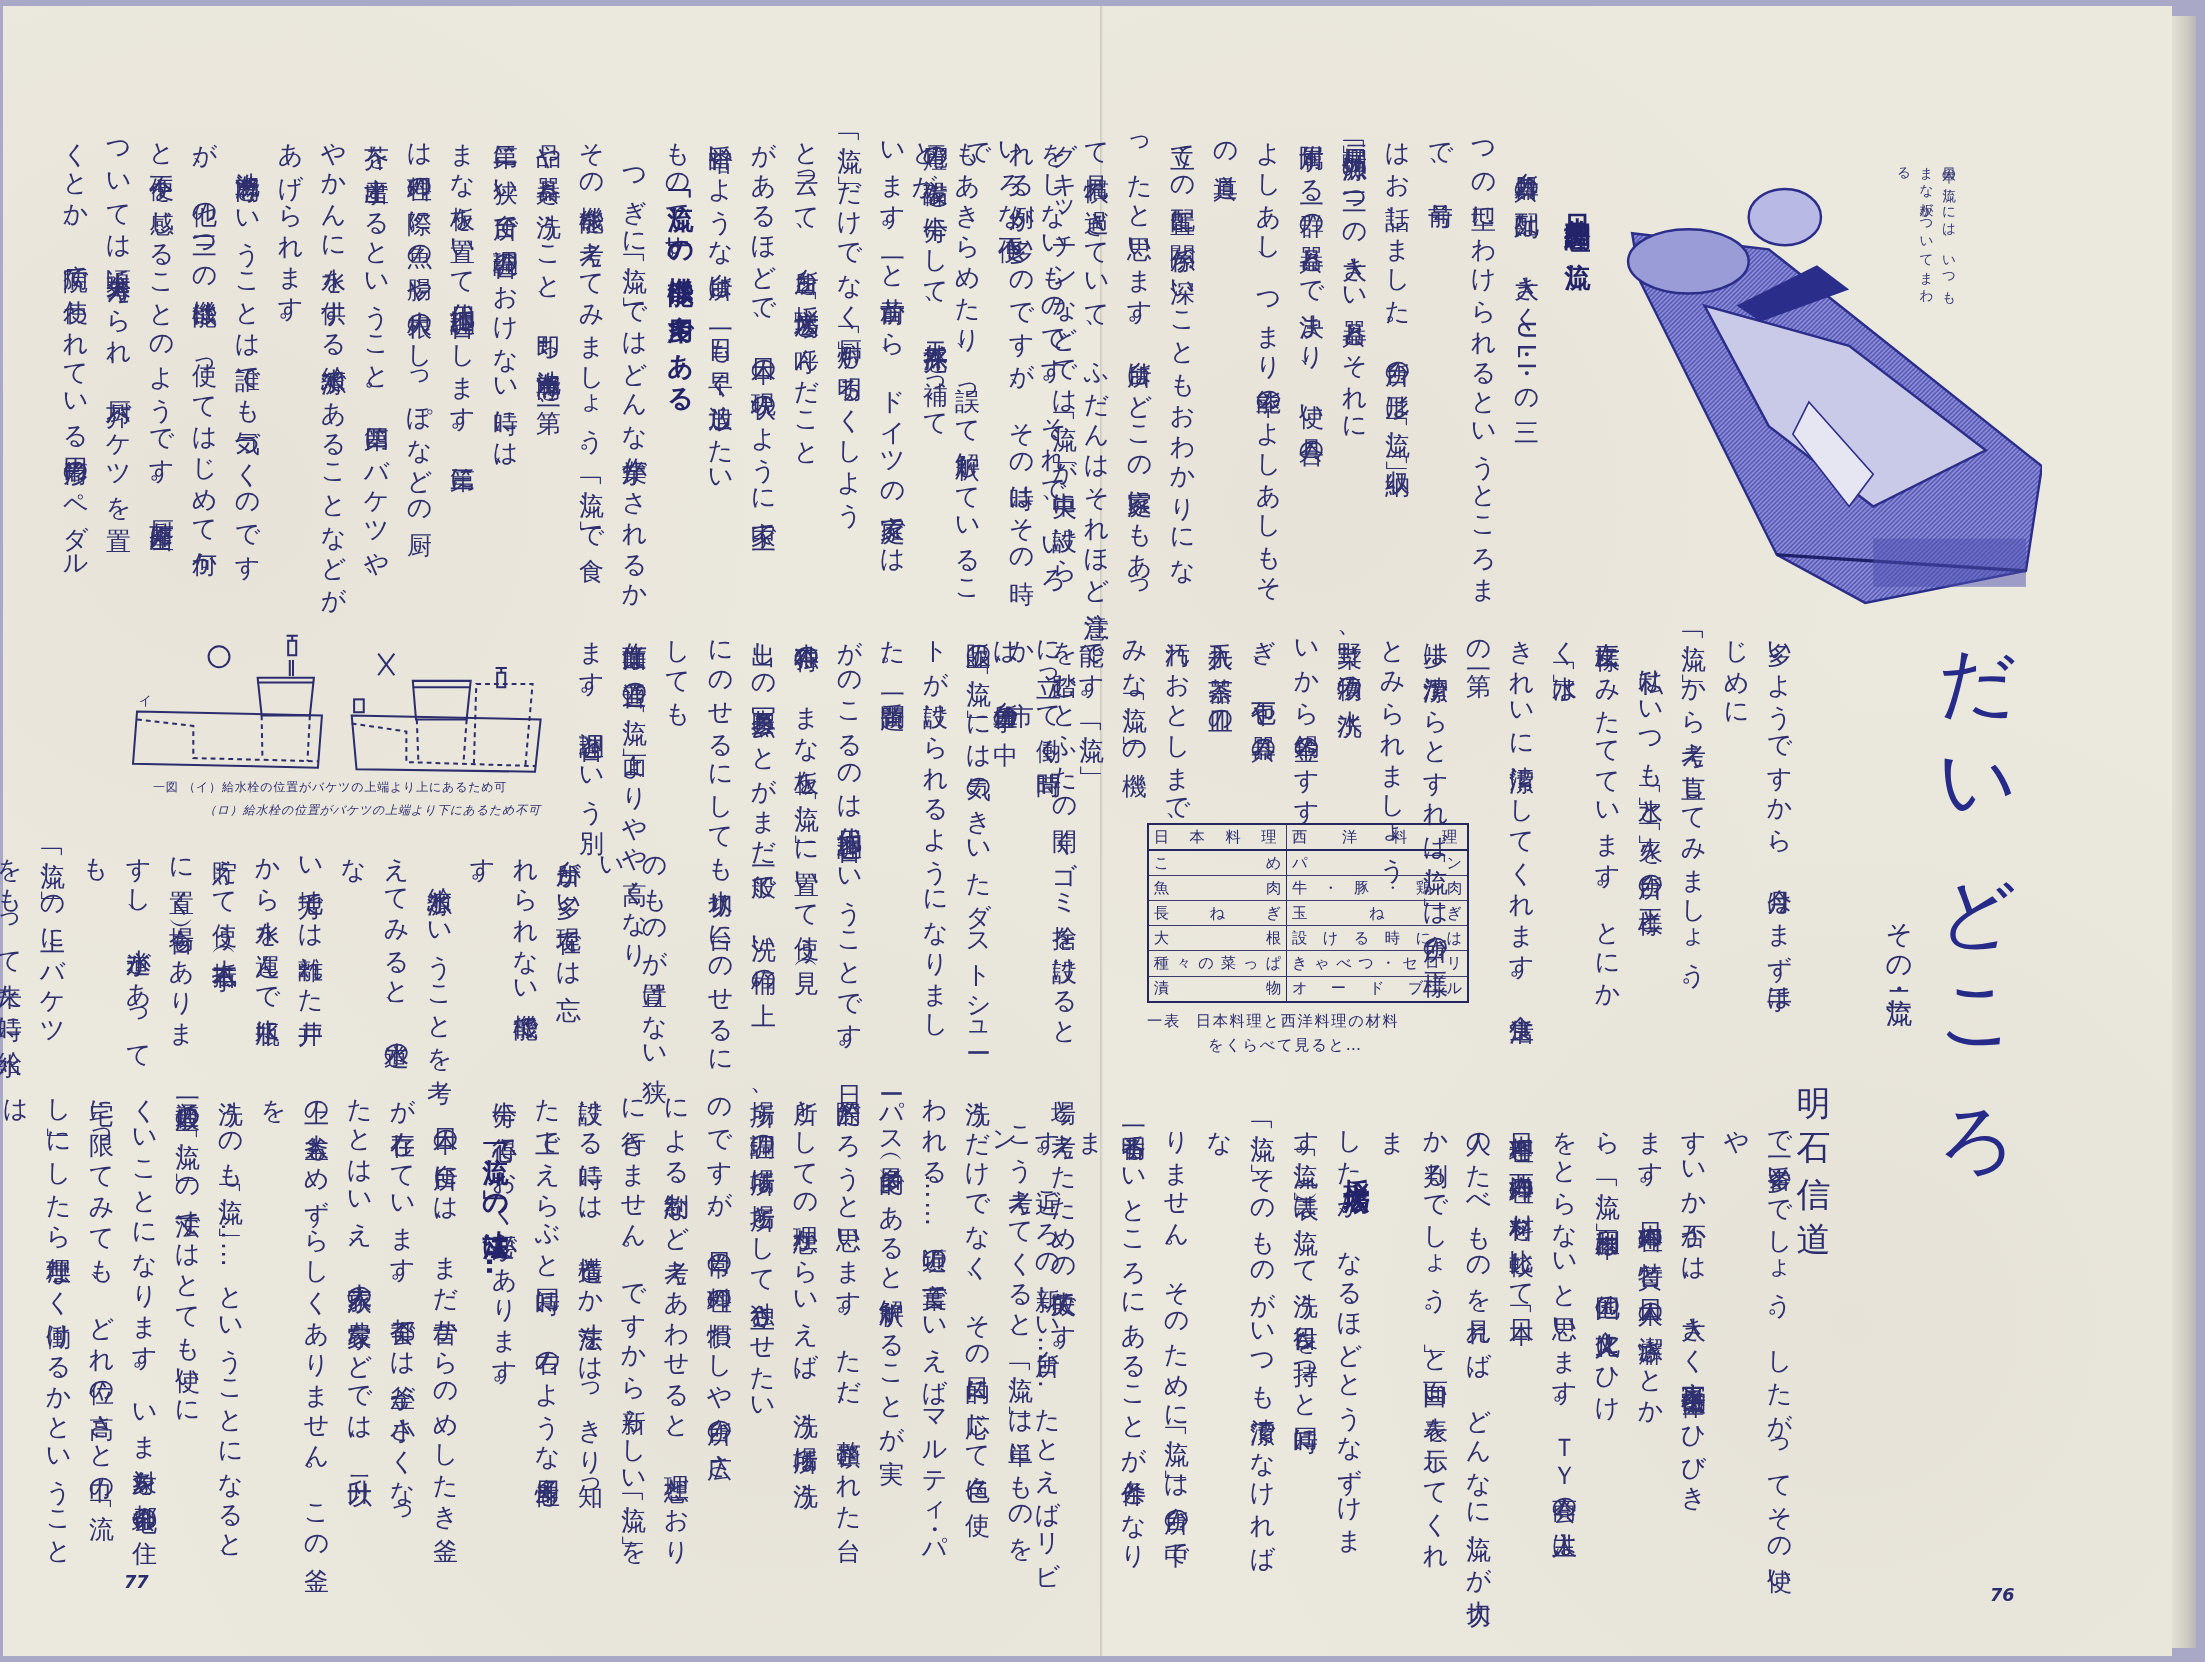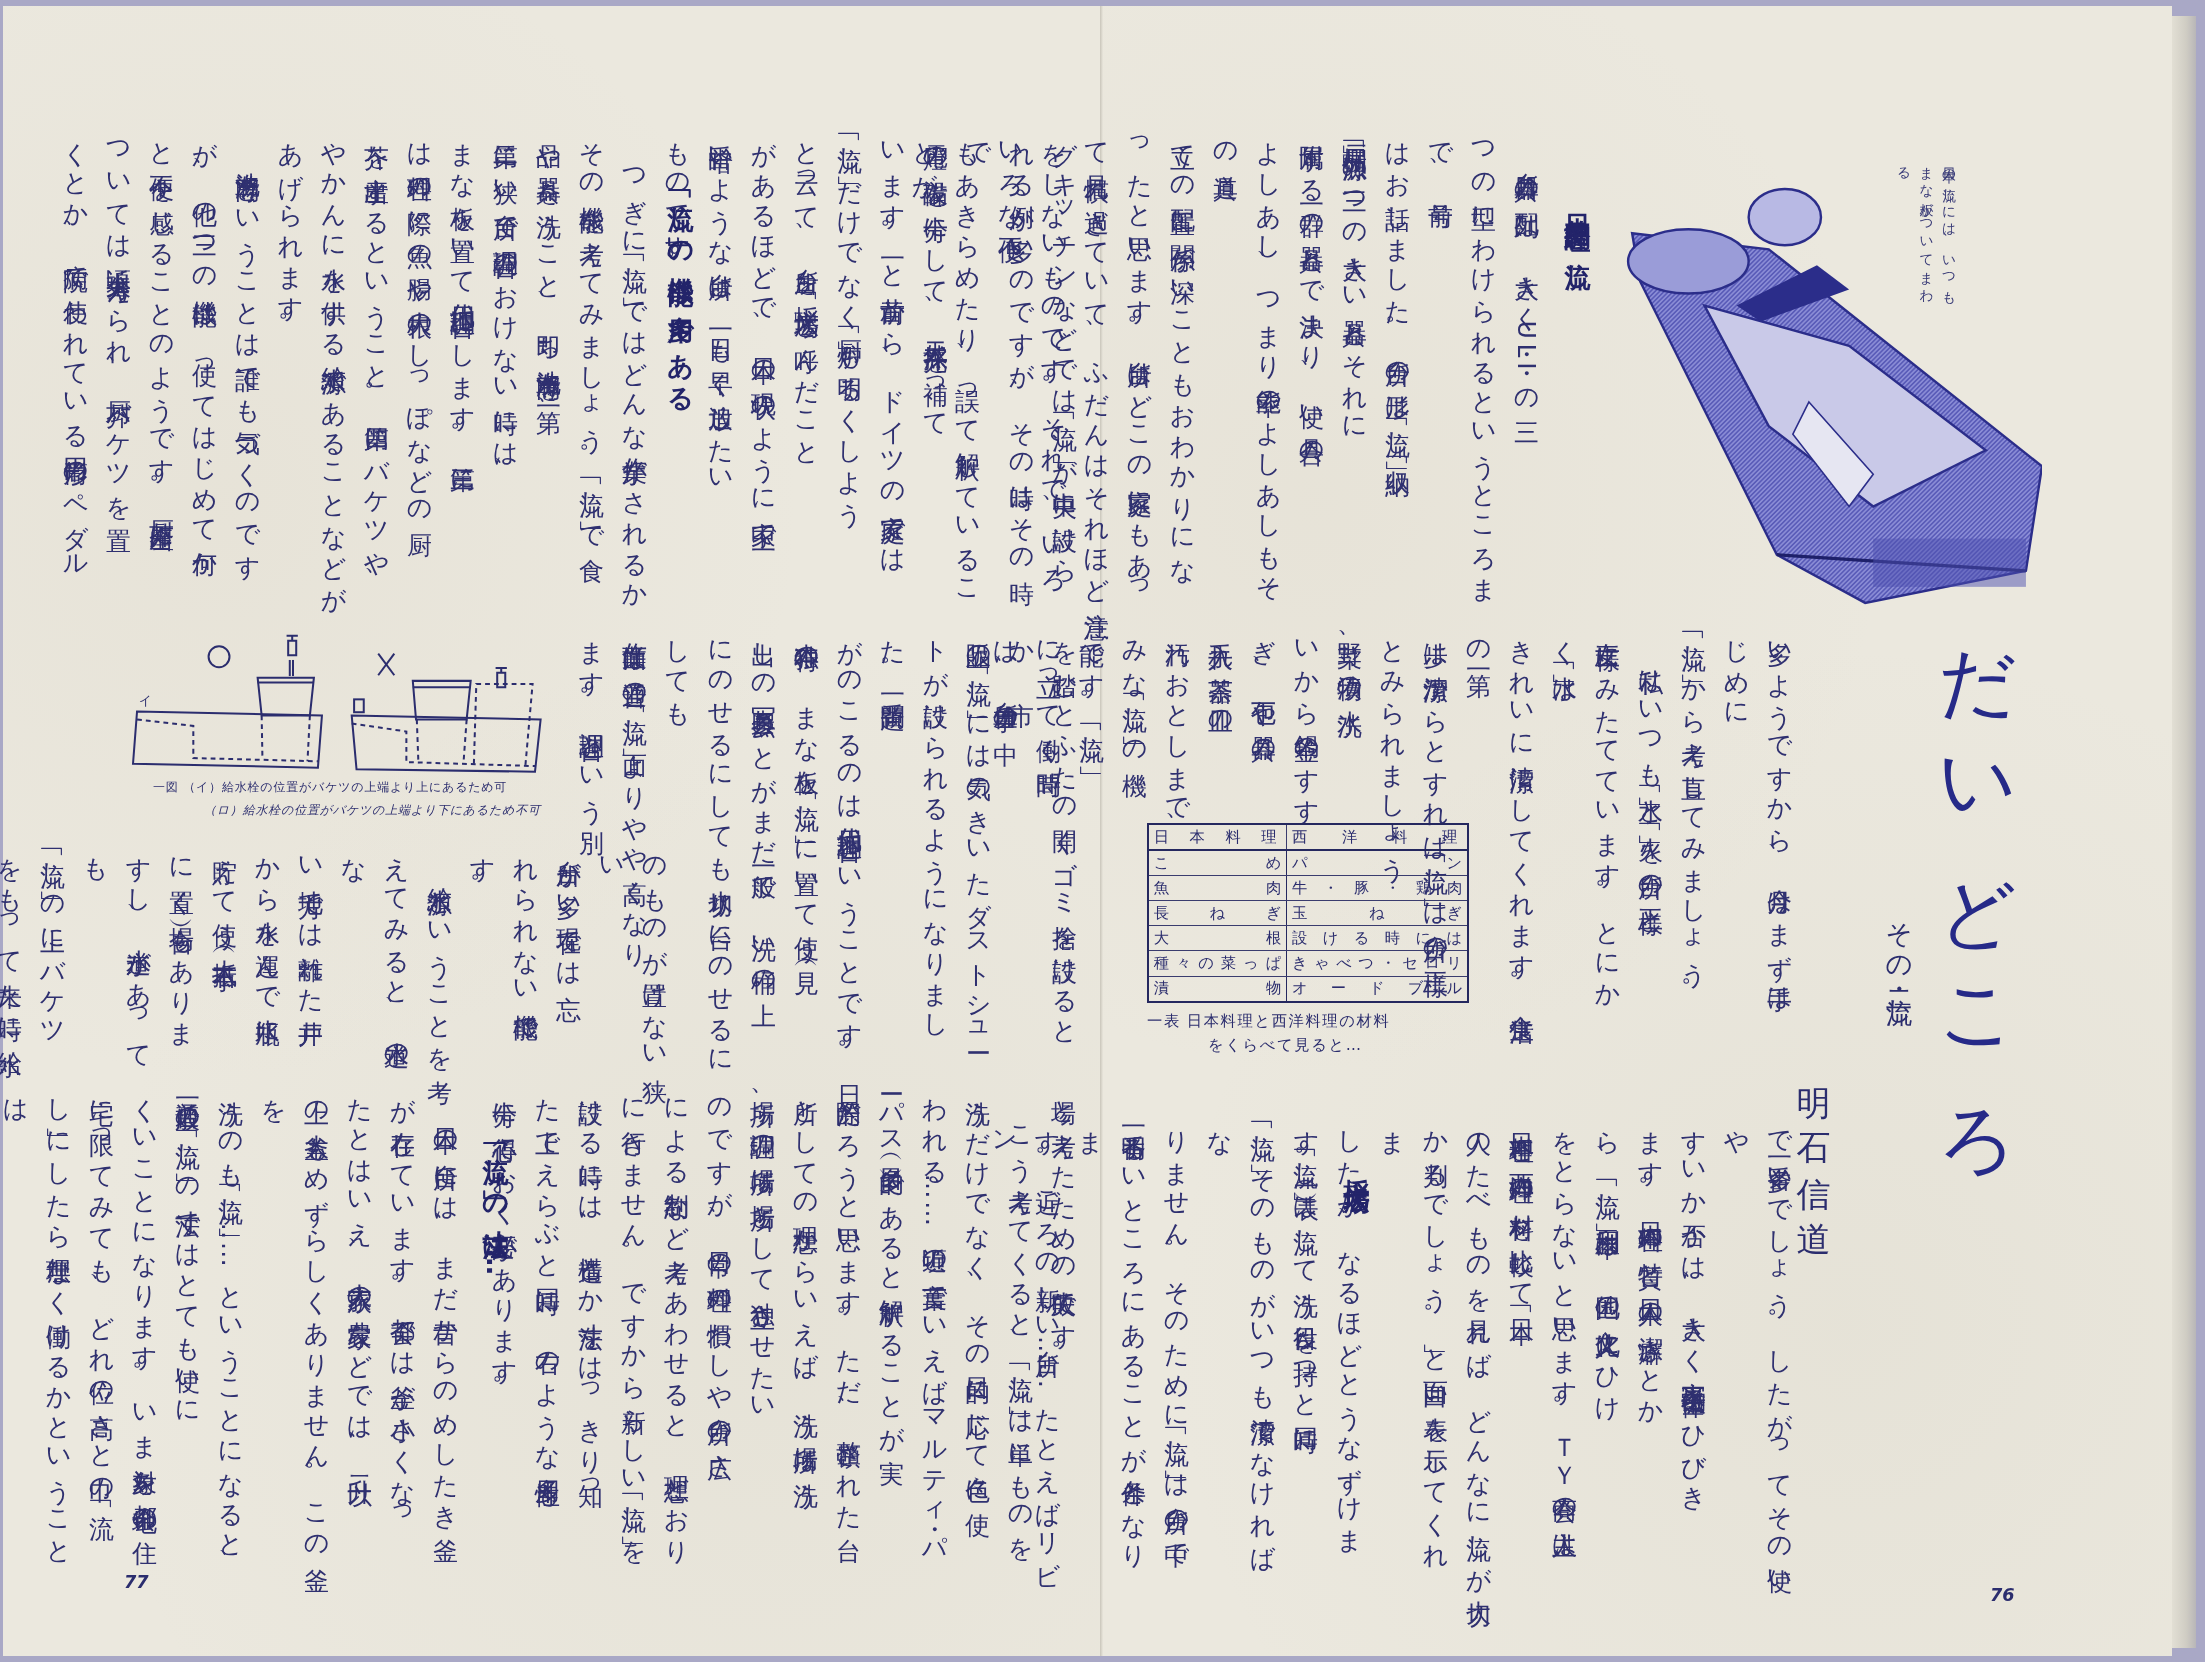--- a/index.html
+++ b/index.html
@@ -51,21 +51,21 @@
       font-size: 13.7px; line-height: 22.5px; color: #3a3c78; letter-spacing: 1.6px; }
 
     .table-wrap { position: absolute; left: 1147px; top: 823px; width: 322px; }
     table.food { border-collapse: collapse; width: 322px; border: 2.4px solid #25285f;
       font-size: 15.3px; color: #2b2d6e; background: transparent; }
     table.food th, table.food td { border: 0.8px solid #3a3c6e; padding: 0.8px 4.8px; height: 22.5px;
       text-align: justify; text-align-last: justify; font-weight: normal; }
     table.food th { border-bottom: 2.4px solid #25285f; letter-spacing: 4.8px; }
     table.food td.c1 { border-right: 1.6px solid #25285f; }
     .table-caption { margin-top: 6.4px; font-size: 15.3px; color: #2b2d6e; line-height: 24px; letter-spacing: 1.6px; }
-    .table-caption .num { margin-right: 6px; }
+    .table-caption .num { margin-right: 15px; }
     .table-caption .line2 { padding-left: 61px; }
 
     
     .figure { position: absolute; left: 129px; top: 631px; width: 611px; height: 193px; }
     .fig-caption { position: absolute; left: 153px; top: 776px; font-size: 12px; color: #2b2d6e; line-height: 22.5px; letter-spacing: 0.8px; }
     .fig-caption .l2 { padding-left: 51px; font-style: italic; }
   </style>
 </head>
 <body>
 

